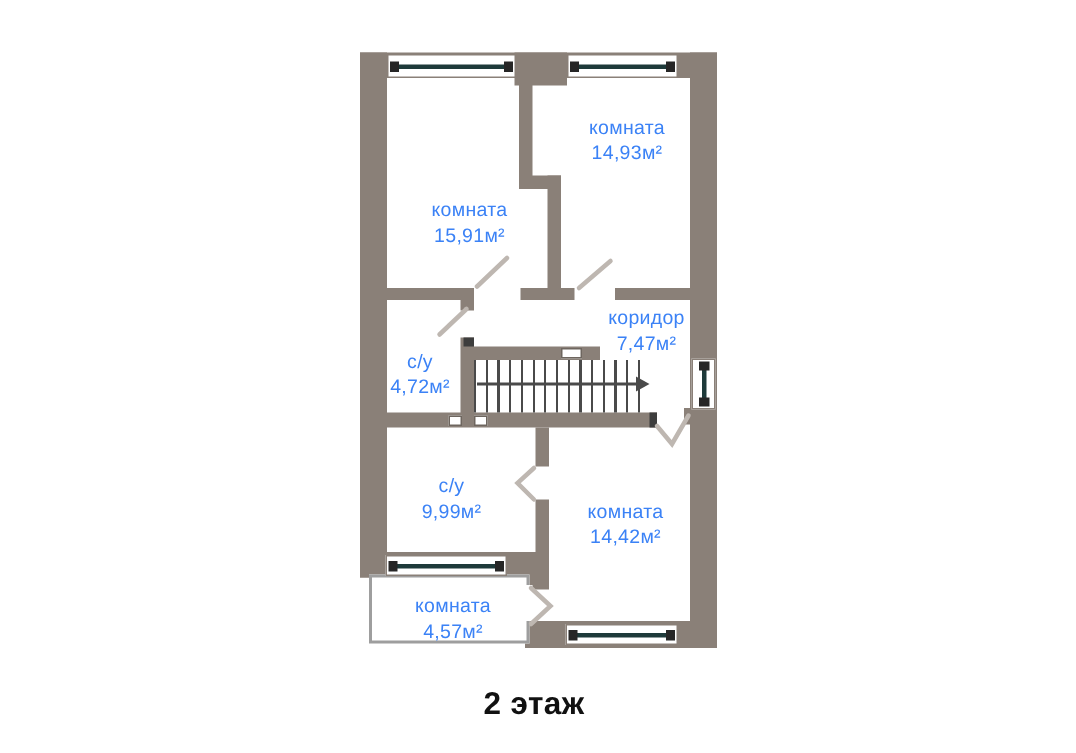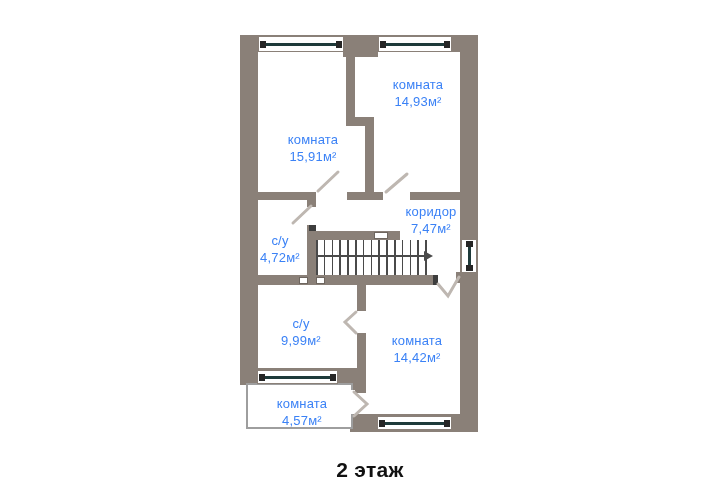--- a/index.html
+++ b/index.html
@@ -32,21 +32,21 @@
   
   .balcony{position:absolute;left:246px;top:383px;width:107px;height:46px;
     border:2px solid #9e9e9e;box-sizing:border-box;background:#fff;}
   .balcony-door-gap{position:absolute;left:350px;top:390px;width:5px;height:24px;background:#fff;}
   
   .doors{position:absolute;left:0;top:0;pointer-events:none;}
   
   .room-label{position:absolute;transform:translateX(-50%);text-align:center;
     color:#3b82f6;font-size:13px;line-height:1.32;letter-spacing:.2px;white-space:nowrap;}
   .room-area{display:inline-block;text-underline-offset:3px;text-decoration-thickness:1px;}
-  .floor-caption{position:absolute;left:370px;top:458px;transform:translateX(-50%);
+  .floor-caption{position:absolute;left:356px;top:458px;transform:translateX(-50%);
     color:#111;font-size:21px;font-weight:700;letter-spacing:.3px;white-space:nowrap;}
 </style>
 </head>
 <body>
 
 <div class="canvas">
 
   <div class="wall" style="left:240px;top:35px;width:18px;height:350px;"></div>
   <div class="wall" style="left:240px;top:35px;width:238px;height:17px;"></div>
   <div class="wall" style="left:343px;top:35px;width:35px;height:22px;"></div>

